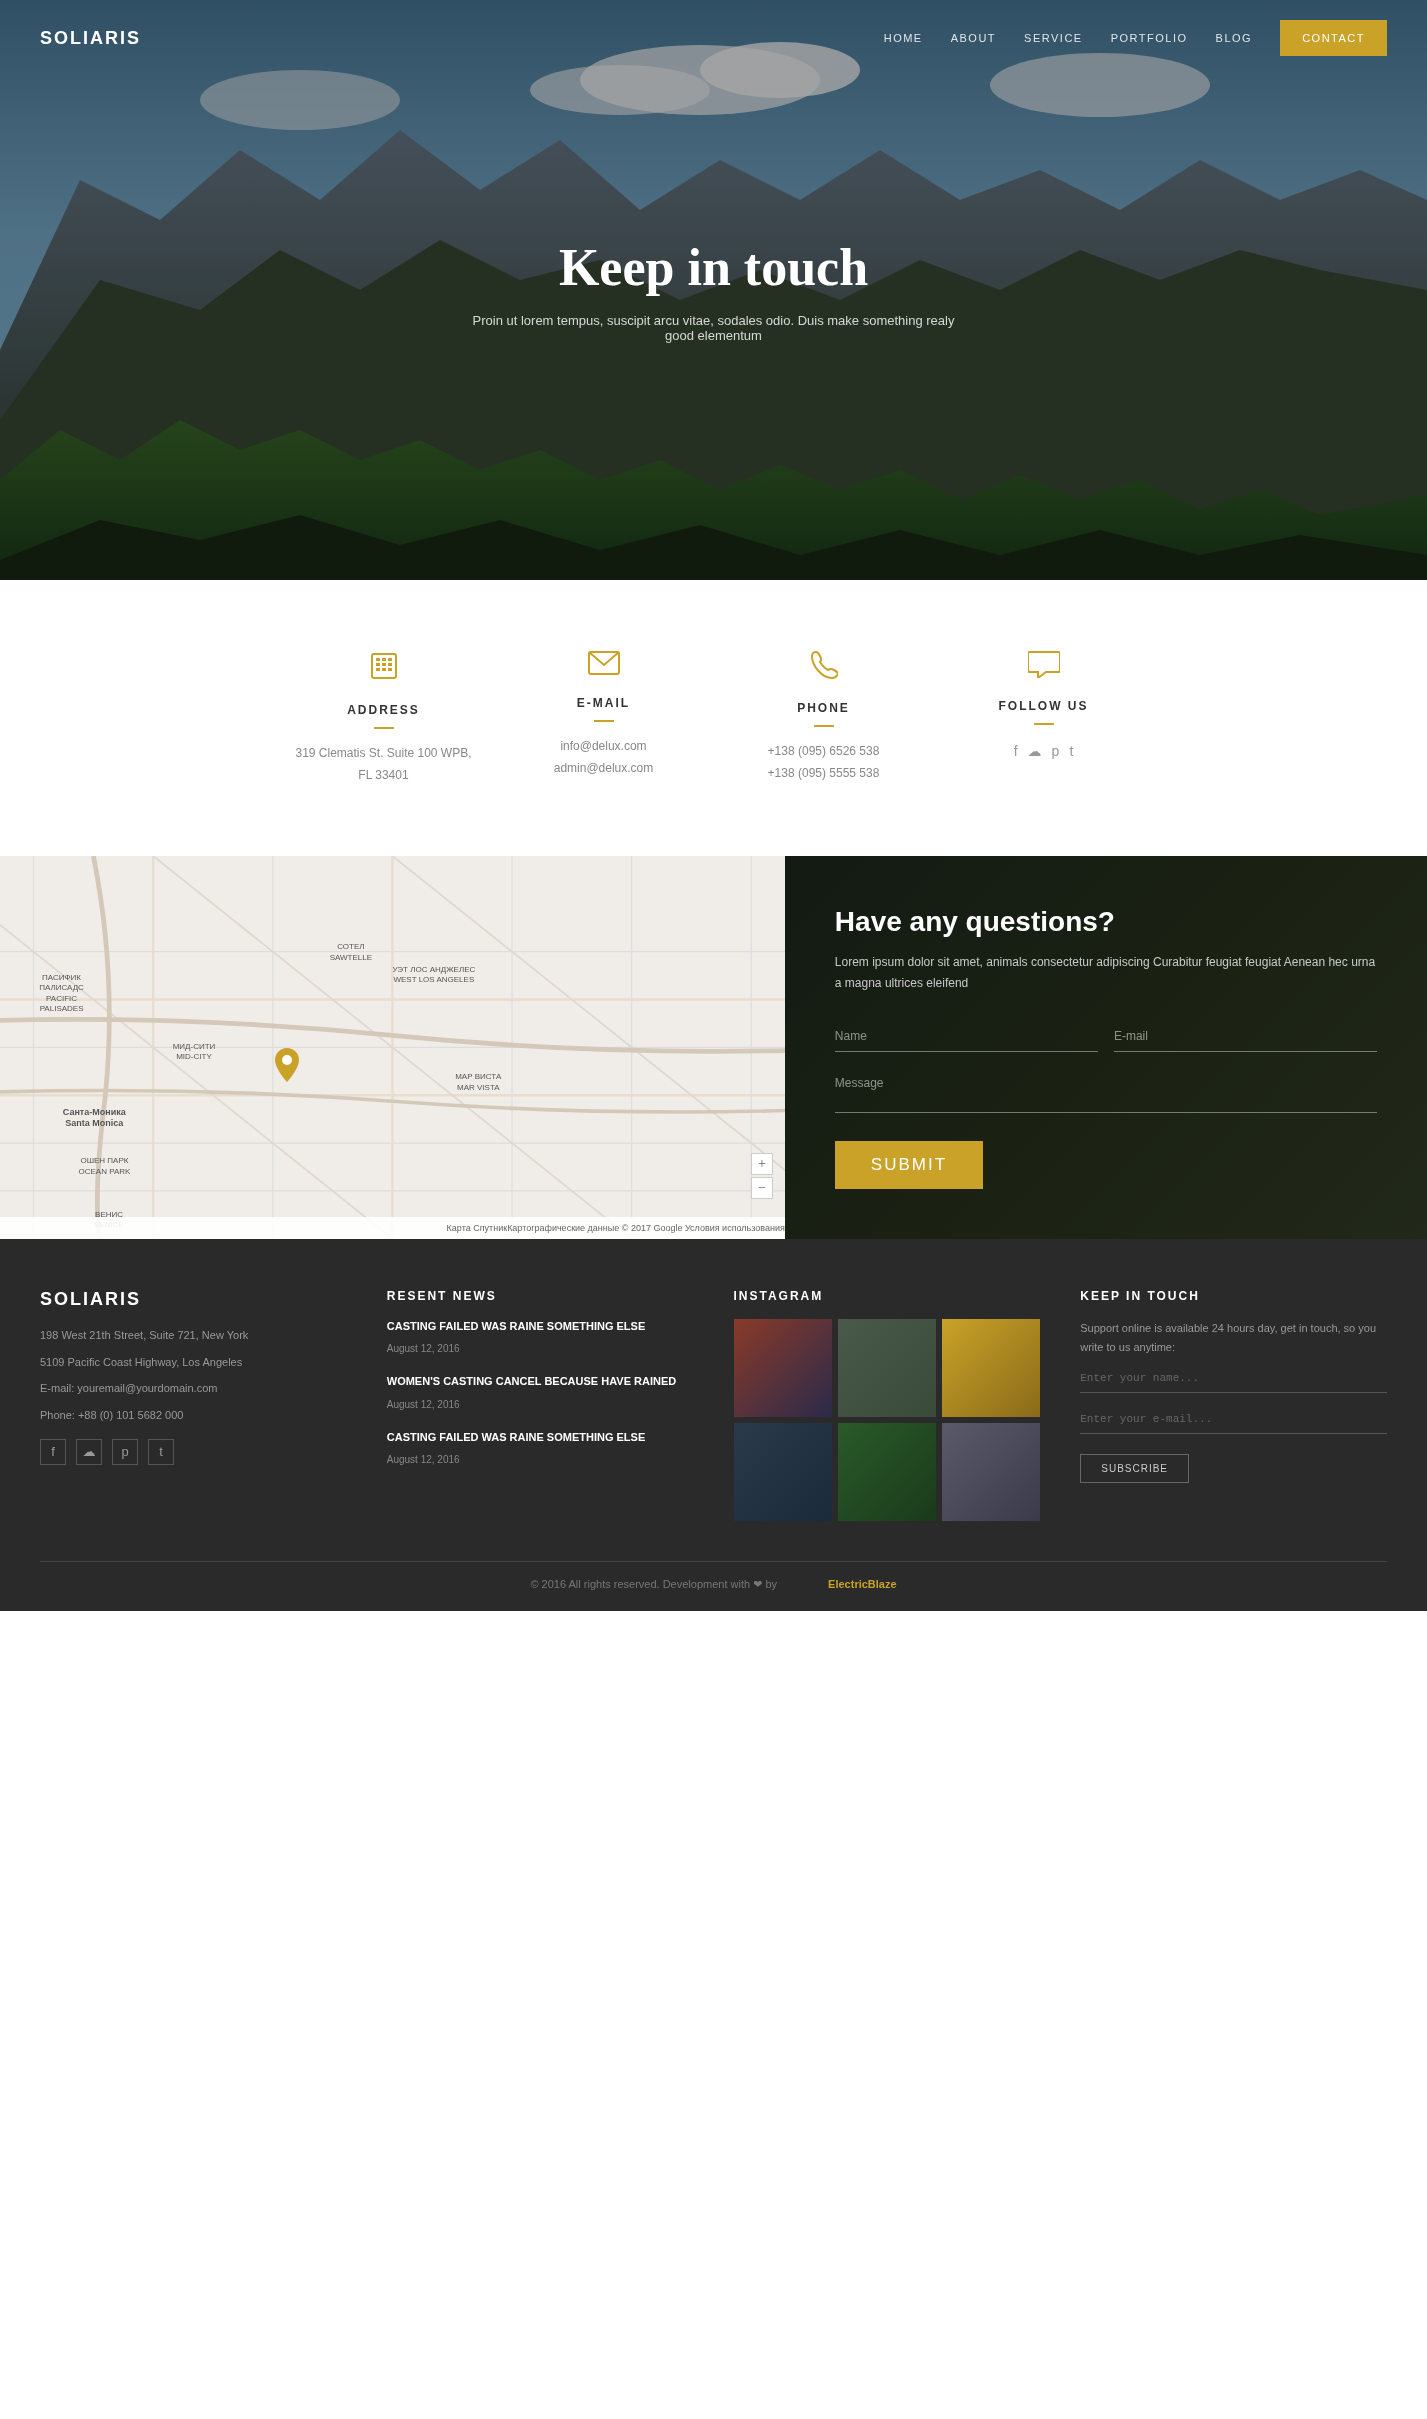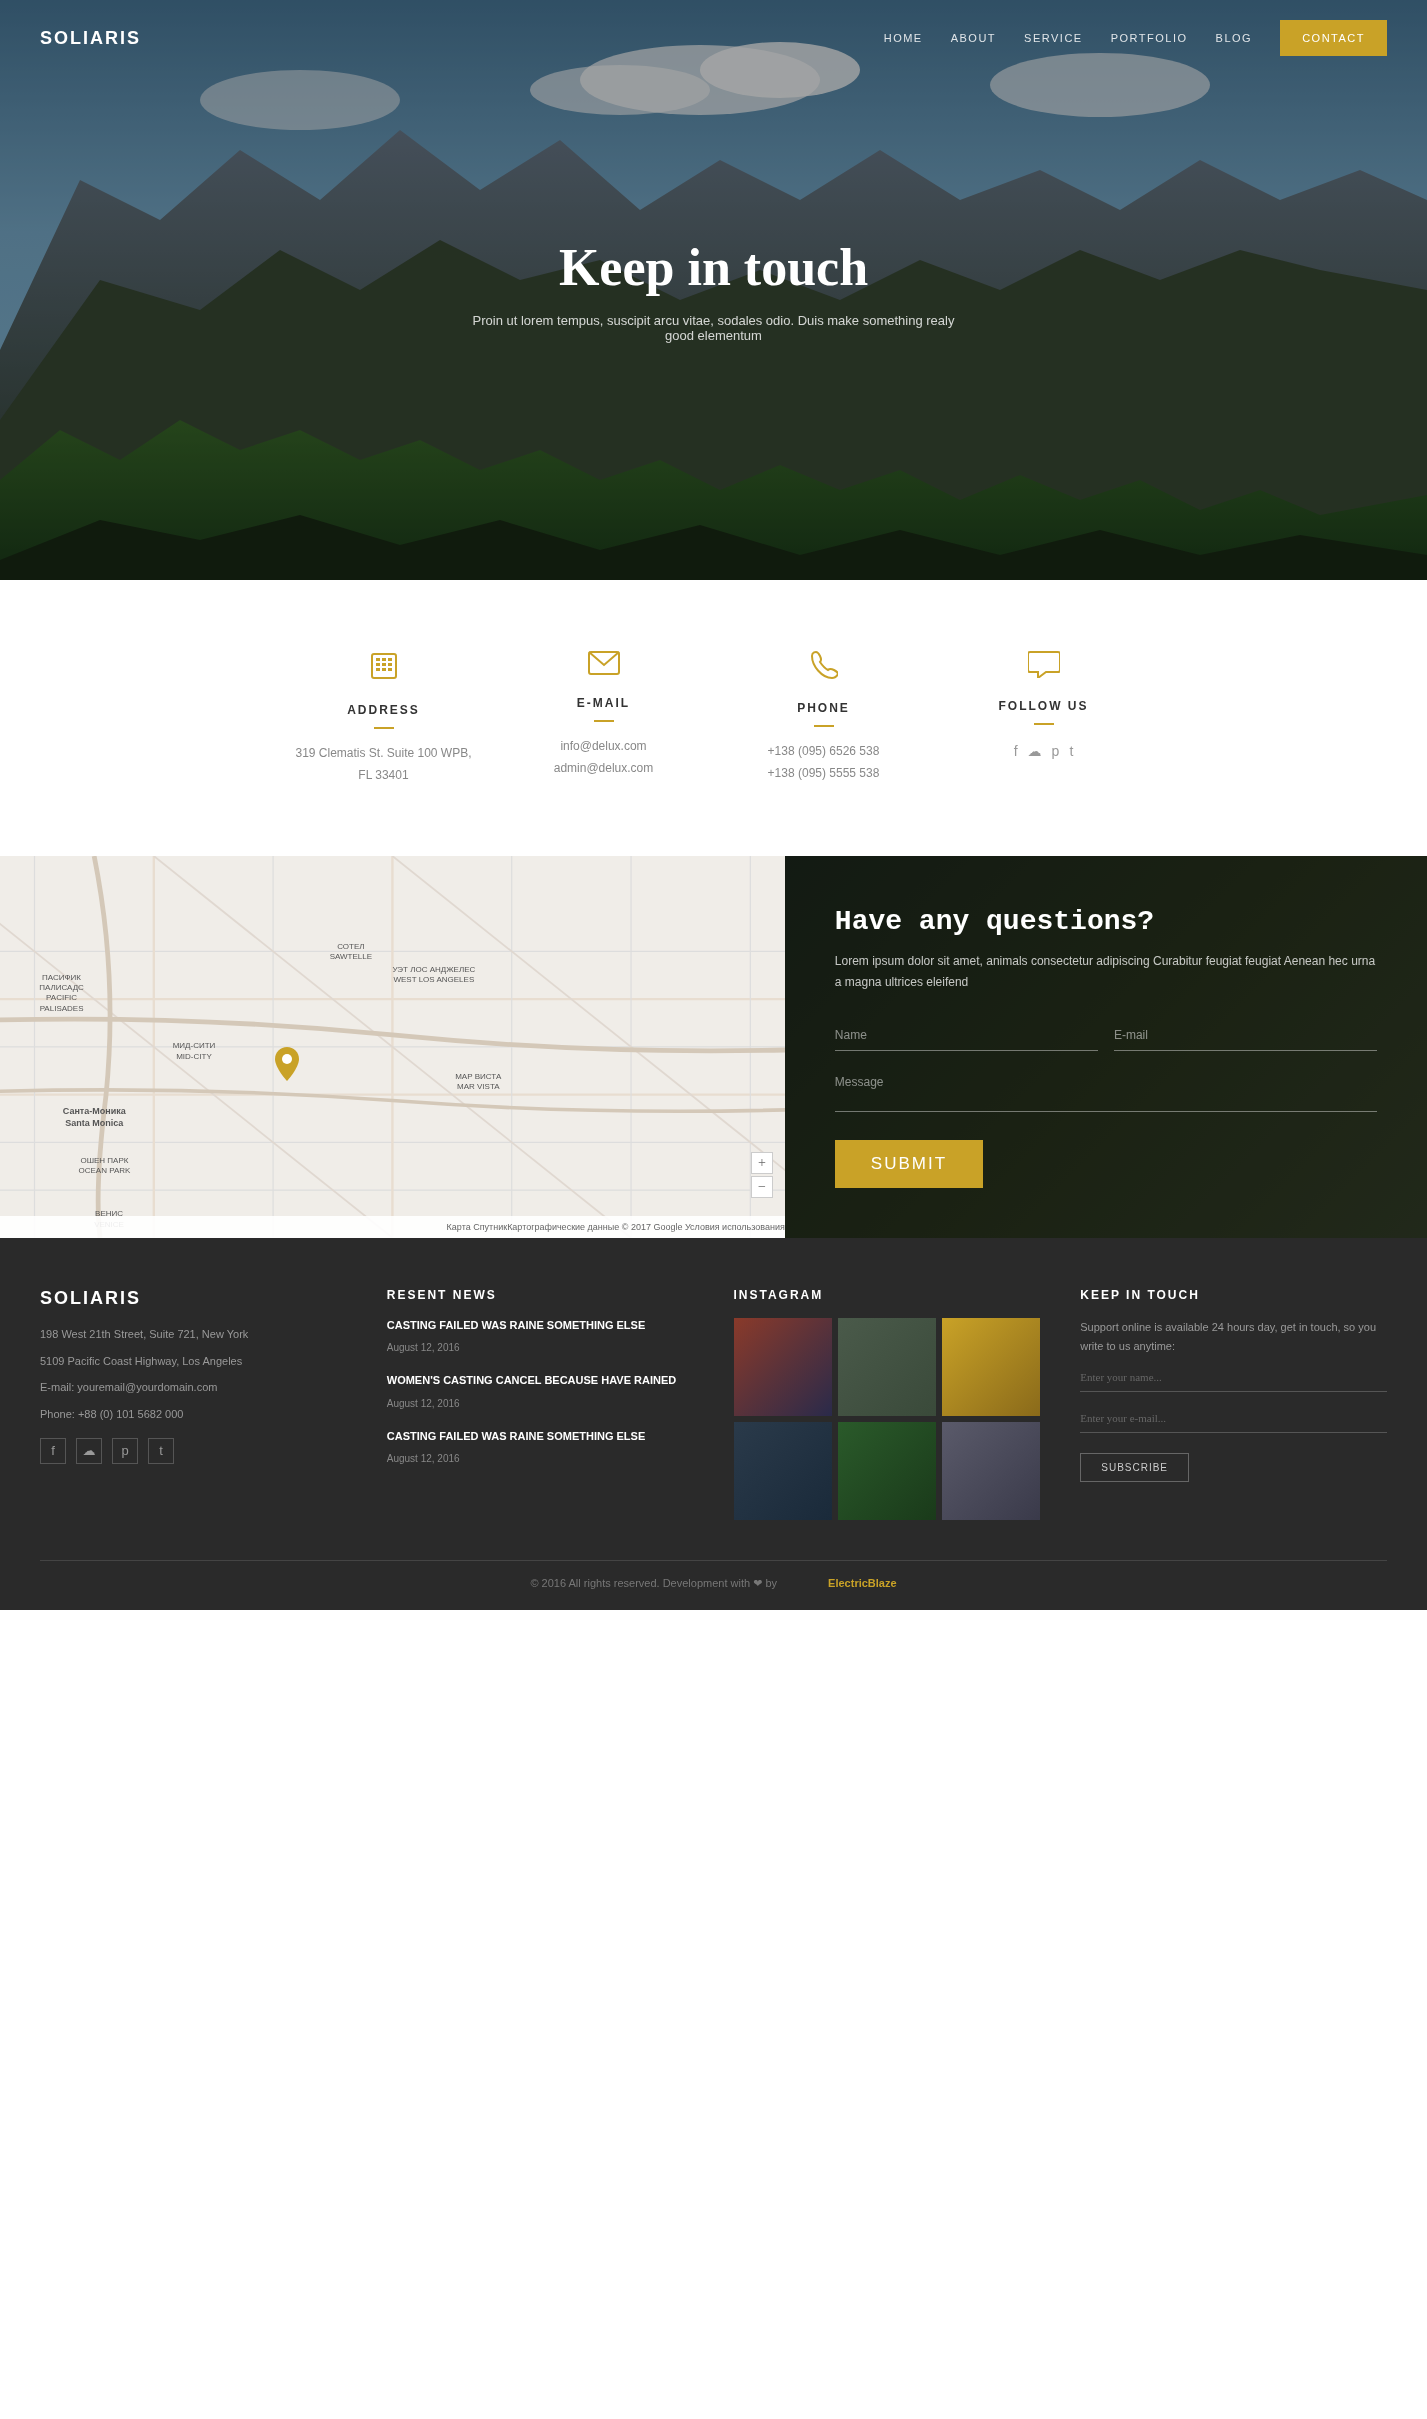--- a/index.html
+++ b/index.html
@@ -94,21 +94,21 @@
     }
 
     
     .form-area {
       flex: 0 0 45%;
       background: linear-gradient(rgba(0,0,0,0.55), rgba(0,0,0,0.55)),
                   linear-gradient(135deg, #2a3a2a 0%, #3a4a2a 50%, #4a5a3a 100%);
       padding: 50px 50px 50px 50px;
       display: flex; flex-direction: column; justify-content: center;
     }
-    .form-area h2 { color: #fff; font-size: 28px; font-family: Liberation Mono, monospace; margin-bottom: 14px; }
+    .form-area h2 { color: #fff; font-size: 28px; font-family: Liberation Sans, sans-serif; margin-bottom: 14px; }
     .form-area p { color: rgba(255,255,255,0.75); font-size: 12px; font-family: sans-serif; line-height: 1.7; margin-bottom: 28px; }
     .form-row { display: flex; gap: 16px; margin-bottom: 16px; }
     .form-area input, .form-area textarea {
       background: transparent; border: none; border-bottom: 1px solid rgba(255,255,255,0.4);
       color: rgba(255,255,255,0.8); padding: 8px 0; font-size: 12px; font-family: sans-serif;
       outline: none; flex: 1;
     }
     .form-area input::placeholder, .form-area textarea::placeholder { color: rgba(255,255,255,0.5); }
     .form-area textarea { resize: none; height: 60px; width: 100%; margin-bottom: 28px; }
     .submit-btn {
@@ -143,21 +143,21 @@
     }
     .insta-thumb-1 { background: linear-gradient(135deg, #8a3a2a, #2a2a4a); }
     .insta-thumb-2 { background: linear-gradient(135deg, #4a5a4a, #3a4a3a); }
     .insta-thumb-3 { background: linear-gradient(135deg, #c9a227, #8a6a1a); }
     .insta-thumb-4 { background: linear-gradient(135deg, #2a3a4a, #1a2a3a); }
     .insta-thumb-5 { background: linear-gradient(135deg, #2a5a2a, #1a3a1a); }
     .insta-thumb-6 { background: linear-gradient(135deg, #5a5a6a, #3a3a4a); }
     .keep-touch-input {
       width: 100%; background: transparent; border: none;
       border-bottom: 1px solid #555; color: #ccc; padding: 8px 0;
-      font-size: 11px; font-family: Liberation Serif, serif; outline: none; margin-bottom: 12px;
+      font-size: 11px; font-family: Liberation Mono, monospace; outline: none; margin-bottom: 12px;
     }
     .keep-touch-input::placeholder { color: #666; }
     .subscribe-btn {
       background: transparent; border: 1px solid #666; color: #ccc;
       padding: 8px 20px; font-size: 10px; letter-spacing: 1px;
       text-transform: uppercase; font-family: sans-serif; cursor: pointer; margin-top: 8px;
     }
     .footer-bottom {
       border-top: 1px solid #444; padding-top: 16px; text-align: center;
       font-size: 11px; color: #777; font-family: sans-serif;

